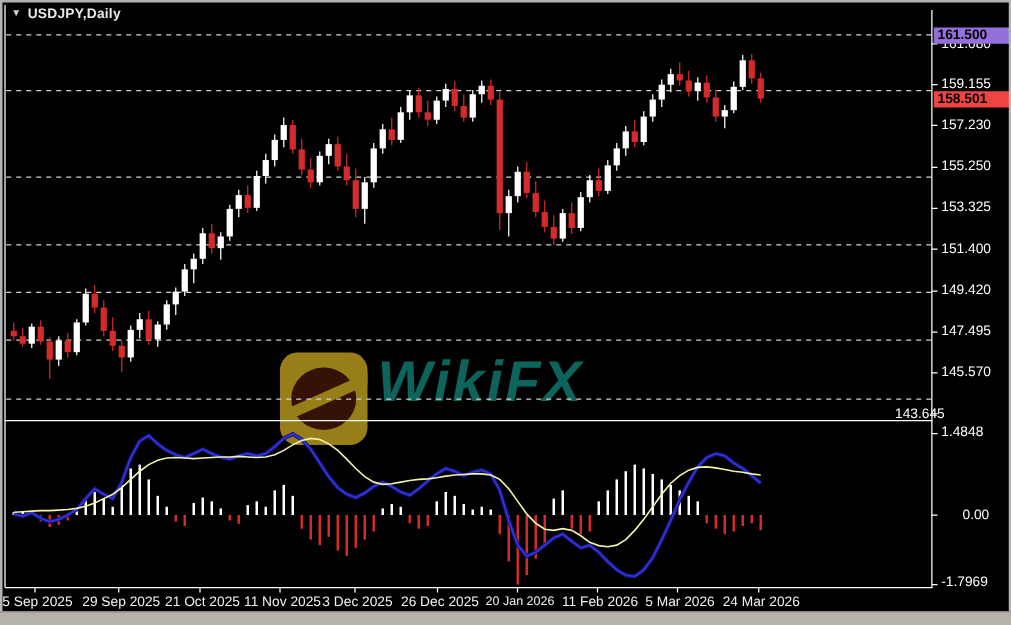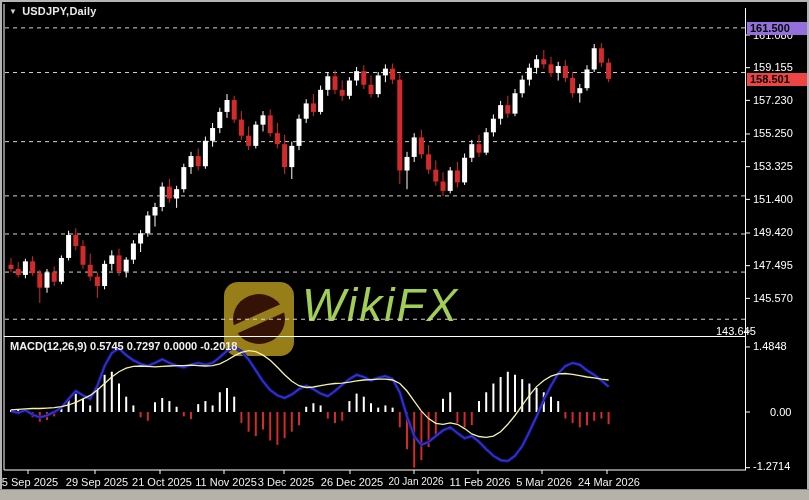--- a/index.html
+++ b/index.html
@@ -21,21 +21,21 @@
     color:#000;padding-left:3px;font-weight:bold;}
   .badge.ask{background:#9370DB;}
   .badge.bid{background:#ef4444;}
   .watermark{position:absolute;z-index:2;}
   .wm-logo{left:224px;top:282px;width:70px;height:74px;background:#b99a1e;opacity:.82;
     border-radius:14px;overflow:hidden;}
   .wm-logo .swirl{position:absolute;left:9px;top:12px;width:52px;height:50px;border-radius:50%;
     background:#401808;}
   .wm-logo .slash{position:absolute;left:-8px;top:30px;width:96px;height:9px;background:#b99a1e;
     transform:rotate(-24deg);}
-  .wm-text{left:302px;top:278px;color:#bef264;opacity:.85;font-size:46px;font-weight:normal;
+  .wm-text{left:302px;top:278px;color:#0f766e;opacity:.85;font-size:46px;font-weight:bold;
     font-style:italic;letter-spacing:2px;}
 </style>
 </head>
 <body>
 
 <div class="window">
 
   <div class="watermark wm-logo">
     <div class="swirl"></div>
     <div class="slash"></div>
@@ -344,39 +344,38 @@
       <span style="position: absolute; left: 414px; top: 5px; color: rgb(240, 240, 240); font-size: 10px; white-space: nowrap; transform: translateX(-50%);">20 Jan 2026</span>
       <span style="position: absolute; left: 478px; top: 5px; color: rgb(240, 240, 240); font-size: 11px; white-space: nowrap; transform: translateX(-50%);">11 Feb 2026</span>
       <span style="position: absolute; left: 542px; top: 5px; color: rgb(240, 240, 240); font-size: 11px; white-space: nowrap; transform: translateX(-50%);">5 Mar 2026</span>
       <span style="position: absolute; left: 607px; top: 5px; color: rgb(240, 240, 240); font-size: 11px; white-space: nowrap; transform: translateX(-50%);">24 Mar 2026</span>
     </div>
 
   <div class="overlay symbol-label">
     <span class="tri">▼</span><span>USDJPY,Daily</span>
   </div>
 
-  <div class="overlay macd-header">MACD(12,26,9) 0.5745 0.7297 0.0000 -0.2018</div>
 
   <div class="overlay" id="price-labels" style="left:0;top:0;">
       <span style="position: absolute; left: 753px; top: 28.5px; color: rgb(255, 255, 255); font-size: 11px; white-space: nowrap;">161.080</span>
       <span style="position: absolute; left: 753px; top: 61.1865px; color: rgb(255, 255, 255); font-size: 11px; white-space: nowrap;">159.155</span>
       <span style="position: absolute; left: 753px; top: 93.873px; color: rgb(255, 255, 255); font-size: 11px; white-space: nowrap;">157.230</span>
       <span style="position: absolute; left: 753px; top: 127.493px; color: rgb(255, 255, 255); font-size: 11px; white-space: nowrap;">155.250</span>
       <span style="position: absolute; left: 753px; top: 160.18px; color: rgb(255, 255, 255); font-size: 11px; white-space: nowrap;">153.325</span>
       <span style="position: absolute; left: 753px; top: 192.866px; color: rgb(255, 255, 255); font-size: 11px; white-space: nowrap;">151.400</span>
       <span style="position: absolute; left: 753px; top: 226.487px; color: rgb(255, 255, 255); font-size: 11px; white-space: nowrap;">149.420</span>
       <span style="position: absolute; left: 753px; top: 259.173px; color: rgb(255, 255, 255); font-size: 11px; white-space: nowrap;">147.495</span>
       <span style="position: absolute; left: 753px; top: 291.86px; color: rgb(255, 255, 255); font-size: 11px; white-space: nowrap;">145.570</span>
       <span style="position: absolute; left: 716px; top: 324.546px; color: rgb(255, 255, 255); font-size: 11px; white-space: nowrap;">143.645</span>
     </div>
   <div class="overlay" id="fib-labels" style="left:0;top:0;"></div>
   <div class="overlay" id="macd-axis" style="left:0;top:0;">
       <span style="position: absolute; left: 753px; top: 340.466px; color: rgb(255, 255, 255); font-size: 11px; white-space: nowrap;">1.4848</span>
       <span style="position: absolute; left: 753px; top: 405.5px; color: rgb(255, 255, 255); font-size: 11px; white-space: nowrap; padding-left: 17px;">0.00</span>
-      <span style="position: absolute; left: 753px; top: 459.5px; color: rgb(255, 255, 255); font-size: 11px; white-space: nowrap;">-1.2714</span>
+      <span style="position: absolute; left: 753px; top: 459.5px; color: rgb(255, 255, 255); font-size: 11px; white-space: nowrap;">-1.7969</span>
     </div>
 
   <div class="overlay badge ask" style="top:22px;">161.500</div>
   <div class="overlay badge bid" style="top:73px;">158.501</div>
 
   <div class="edge-top"></div>
   <div class="edge-left"></div>
   <div class="edge-right"></div>
   <div class="bottom-strip"></div>
 </div>

